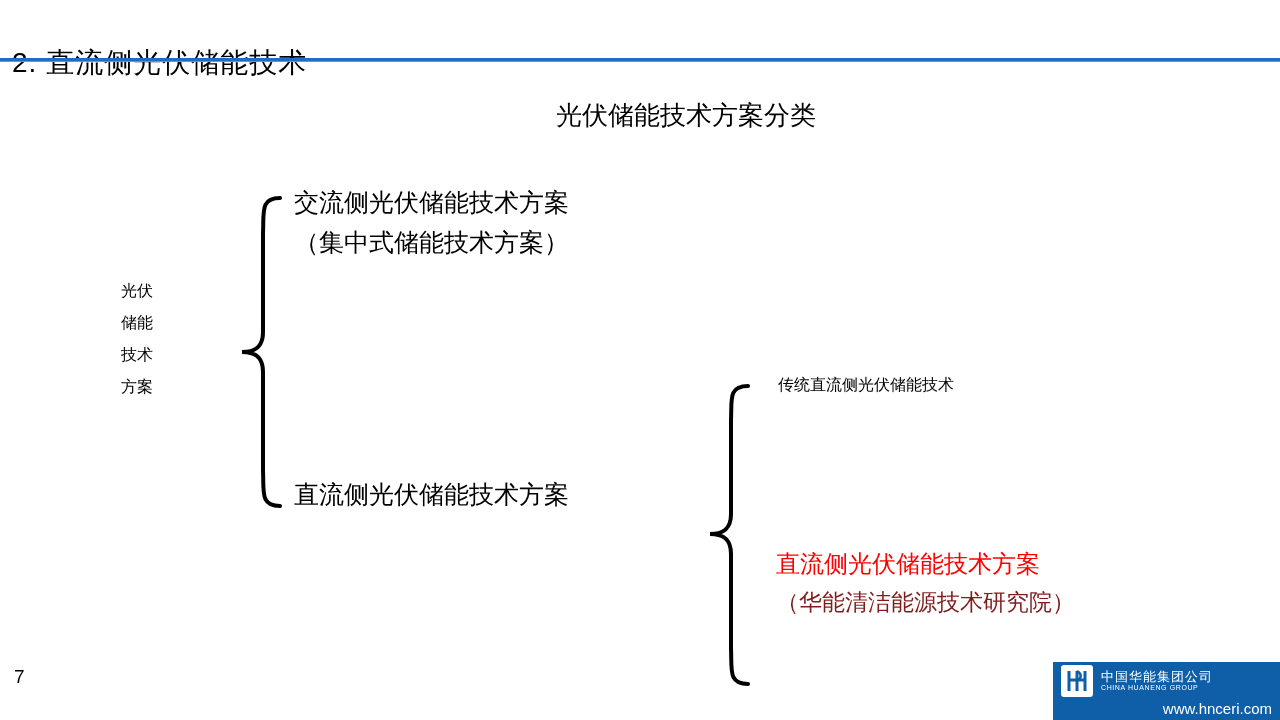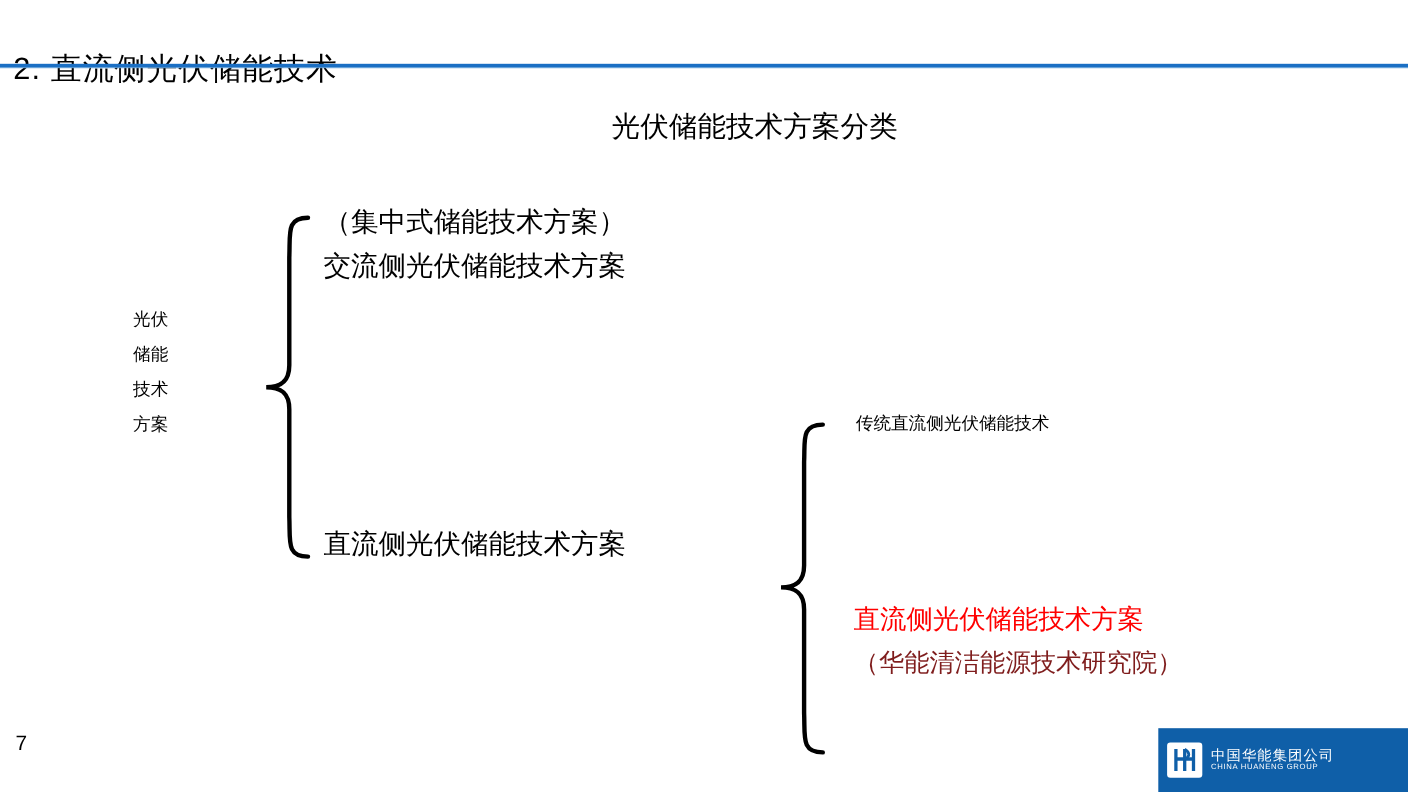--- a/index.html
+++ b/index.html
@@ -141,21 +141,21 @@
 
   .logo-bar {
     position: absolute;
     right: 0;
     bottom: 0;
     width: 227px;
     height: 58px;
     background: #0f5fa8;
     display: flex;
     flex-direction: column;
-    justify-content: center;
+    justify-content: flex-start;
   }
   .logo-row {
     display: flex;
     align-items: center;
     height: 38px;
     padding-left: 8px;
   }
   .logo-mark {
     width: 32px;
     height: 32px;
@@ -208,22 +208,22 @@
 
   <svg class="brace brace-left" width="56" height="320" viewBox="0 0 56 320">
     <path d="M46 6 C26 6 30 20 29 42 L29 140 C29 156 20 160 8 160 C20 160 29 164 29 180 L29 278 C30 300 26 314 46 314" fill="none" stroke="#000000" stroke-width="4" stroke-linecap="round"></path>
   </svg>
 
   <svg class="brace brace-right" width="56" height="310" viewBox="0 0 56 310">
     <path d="M46 6 C26 6 30 20 29 40 L29 134 C29 150 20 154 8 154 C20 154 29 158 29 174 L29 268 C30 290 26 304 46 304" fill="none" stroke="#000000" stroke-width="4" stroke-linecap="round"></path>
   </svg>
 
   <div class="node-ac">
+    <div>交流侧光伏储能技术方案</div>
     <div>（集中式储能技术方案）</div>
-    <div>交流侧光伏储能技术方案</div>
   </div>
 
   <div class="node-dc">直流侧光伏储能技术方案</div>
 
   <div class="node-trad">传统直流侧光伏储能技术</div>
 
   <div class="node-dist">
     <div class="hl">直流侧光伏储能技术方案</div>
     <div class="sub">（华能清洁能源技术研究院）</div>
   </div>
@@ -239,13 +239,14 @@
         <path d="M5 3 L5 23 M13 3 L13 23 M21 3 L21 23" stroke="#0f5fa8" stroke-width="3"></path>
         <path d="M5 12 L21 12" stroke="#0f5fa8" stroke-width="3"></path>
         <path d="M13 3 C18 6 18 10 13 12" fill="none" stroke="#0f5fa8" stroke-width="2.5"></path>
       </svg>
     </div>
     <div class="logo-text">
       <div class="logo-cn">中国华能集团公司</div>
       <div class="logo-en">CHINA HUANENG GROUP</div>
     </div>
   </div>
+  <div class="logo-url">www.hnceri.com</div>
 </div>
 
 </body></html>

